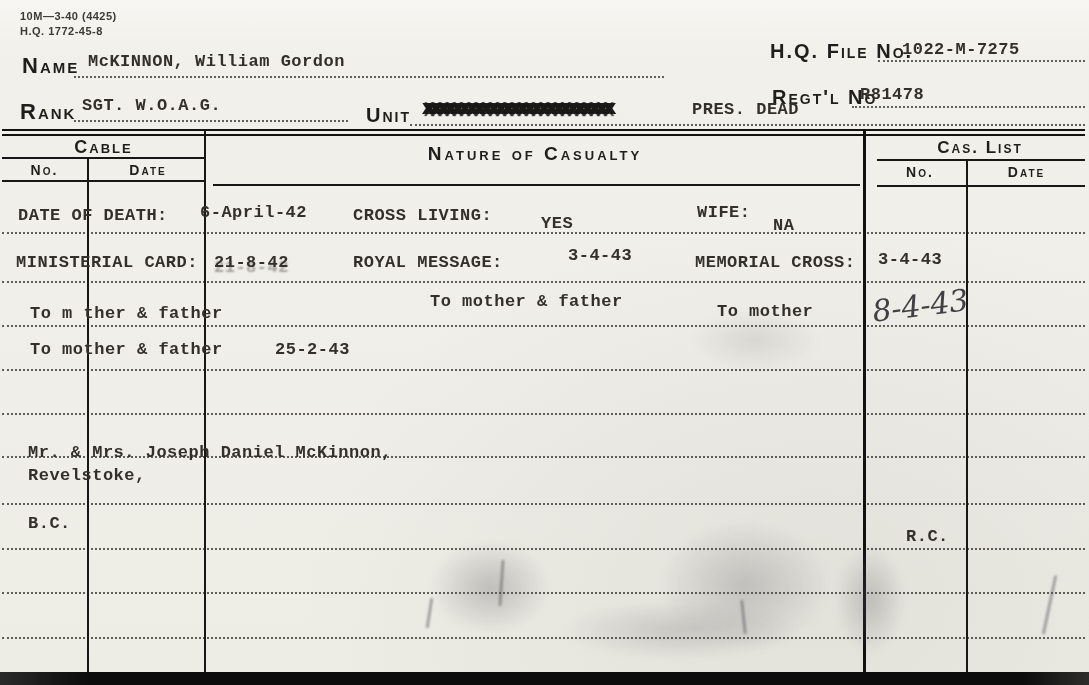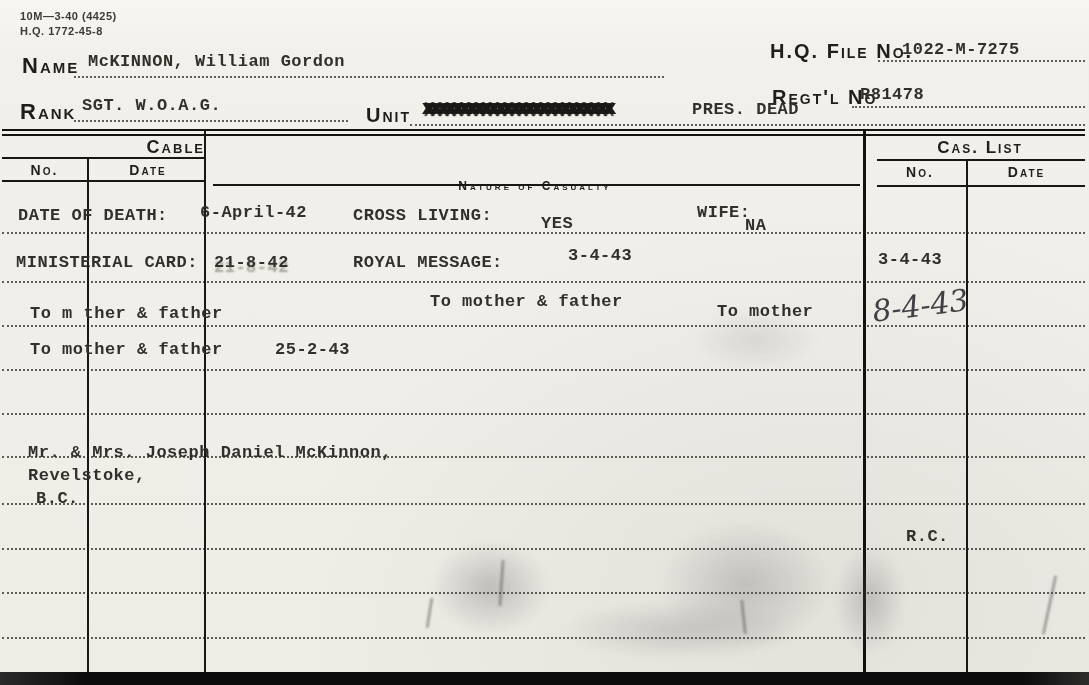--- a/index.html
+++ b/index.html
@@ -108,64 +108,65 @@
   <div class="dot" style="left:2px;top:281px;width:1083px;"></div>
   <div class="dot" style="left:2px;top:325px;width:1083px;"></div>
   <div class="dot" style="left:2px;top:369px;width:1083px;"></div>
   <div class="dot" style="left:2px;top:413px;width:1083px;"></div>
   <div class="dot" style="left:2px;top:456px;width:1083px;"></div>
   <div class="dot" style="left:2px;top:503px;width:1083px;"></div>
   <div class="dot" style="left:2px;top:548px;width:1083px;"></div>
   <div class="dot" style="left:2px;top:592px;width:1083px;"></div>
   <div class="dot" style="left:2px;top:637px;width:1083px;"></div>
 
-  <div class="lbl center" style="left:2px;top:137px;width:203px;font-size:18px;text-align:right;">Cable</div>
+  <div class="lbl center" style="left:2px;top:137px;width:203px;font-size:18px;">Cable</div>
   <div class="hline" style="left:2px;top:157px;width:203px;"></div>
   <div class="lbl center" style="left:2px;top:162px;width:85px;font-size:14px;">No.</div>
   <div class="lbl center" style="left:92px;top:162px;width:112px;font-size:14px;">Date</div>
   <div class="hline" style="left:2px;top:180px;width:203px;"></div>
 
-  <div class="lbl center" style="left:210px;top:143px;width:650px;font-size:12px;letter-spacing:3px;margin-top:36px;">Nature of Casualty</div>
+  <div class="lbl center" style="left:210px;top:143px;width:650px;font-size:19px;letter-spacing:3px;">Nature of Casualty</div>
   <div class="hline" style="left:213px;top:184px;width:647px;"></div>
 
   <div class="lbl center" style="left:875px;top:138px;width:210px;font-size:17px;">Cas. List</div>
   <div class="hline" style="left:877px;top:159px;width:208px;"></div>
   <div class="lbl center" style="left:875px;top:164px;width:90px;font-size:14px;">No.</div>
   <div class="lbl center" style="left:970px;top:164px;width:113px;font-size:14px;">Date</div>
   <div class="hline" style="left:877px;top:185px;width:208px;"></div>
 
   <div class="vline" style="left:87px;top:157px;height:515px;"></div>
   <div class="vline" style="left:204px;top:129px;height:543px;"></div>
   <div class="vline-thick" style="left:863px;top:129px;height:543px;"></div>
   <div class="vline" style="left:966px;top:159px;height:513px;"></div>
 
   <div class="typed" style="left:18px;top:206px;">DATE OF DEATH:</div>
   <div class="typed" style="left:200px;top:203px;">6-April-42</div>
   <div class="typed" style="left:353px;top:206px;">CROSS LIVING:</div>
   <div class="typed" style="left:541px;top:214px;">YES</div>
   <div class="typed" style="left:697px;top:203px;">WIFE:</div>
-  <div class="typed" style="left:745px;top:216px;">NA</div>
+  <div class="typed" style="left:773px;top:216px;">NA</div>
 
   <div class="typed" style="left:16px;top:253px;">MINISTERIAL CARD:</div>
   <div class="typed overstruck" style="left:214px;top:253px;">21-8-42</div>
   <div class="typed" style="left:353px;top:253px;">ROYAL MESSAGE:</div>
   <div class="typed" style="left:568px;top:246px;">3-4-43</div>
+  <div class="typed" style="left:695px;top:253px;">MEMORIAL CROSS:</div>
   <div class="typed" style="left:878px;top:250px;">3-4-43</div>
 
   <div class="typed" style="left:30px;top:304px;text-align:right;">To m ther &amp; father</div>
   <div class="typed" style="left:430px;top:292px;font-weight:700;">To mother &amp; father</div>
   <div class="typed" style="left:717px;top:302px;">To mother</div>
   <div class="hand" style="left:872px;top:288px;">8-4-43</div>
 
   <div class="typed" style="left:30px;top:340px;">To mother &amp; father</div>
   <div class="typed" style="left:275px;top:340px;">25-2-43</div>
 
   <div class="typed" style="left:28px;top:443px;">Mr. &amp; Mrs. Joseph Daniel McKinnon,</div>
   <div class="typed" style="left:28px;top:466px;">Revelstoke,</div>
-  <div class="typed" style="left:28px;top:489px;margin-left:8px;">B.C.</div>
+  <div class="typed" style="left:28px;top:514px;">B.C.</div>
 
   <div class="typed" style="left:906px;top:527px;">R.C.</div>
 
   <div class="smudge" style="left:430px;top:540px;width:120px;height:95px;background:radial-gradient(ellipse,rgba(95,92,96,.30),transparent 70%);"></div>
   <div class="smudge" style="left:660px;top:520px;width:170px;height:130px;background:radial-gradient(ellipse,rgba(95,92,96,.26),transparent 70%);"></div>
   <div class="smudge" style="left:835px;top:545px;width:70px;height:110px;background:radial-gradient(ellipse,rgba(95,92,96,.28),transparent 70%);"></div>
   <div class="smudge" style="left:690px;top:310px;width:130px;height:60px;background:radial-gradient(ellipse,rgba(100,98,100,.14),transparent 70%);"></div>
   <div class="smudge" style="left:560px;top:600px;width:240px;height:60px;background:radial-gradient(ellipse,rgba(95,92,96,.22),transparent 70%);"></div>
   <div class="mark" style="left:428px;top:598px;height:30px;transform:rotate(9deg);"></div>
   <div class="mark" style="left:500px;top:560px;height:46px;transform:rotate(4deg);"></div>

